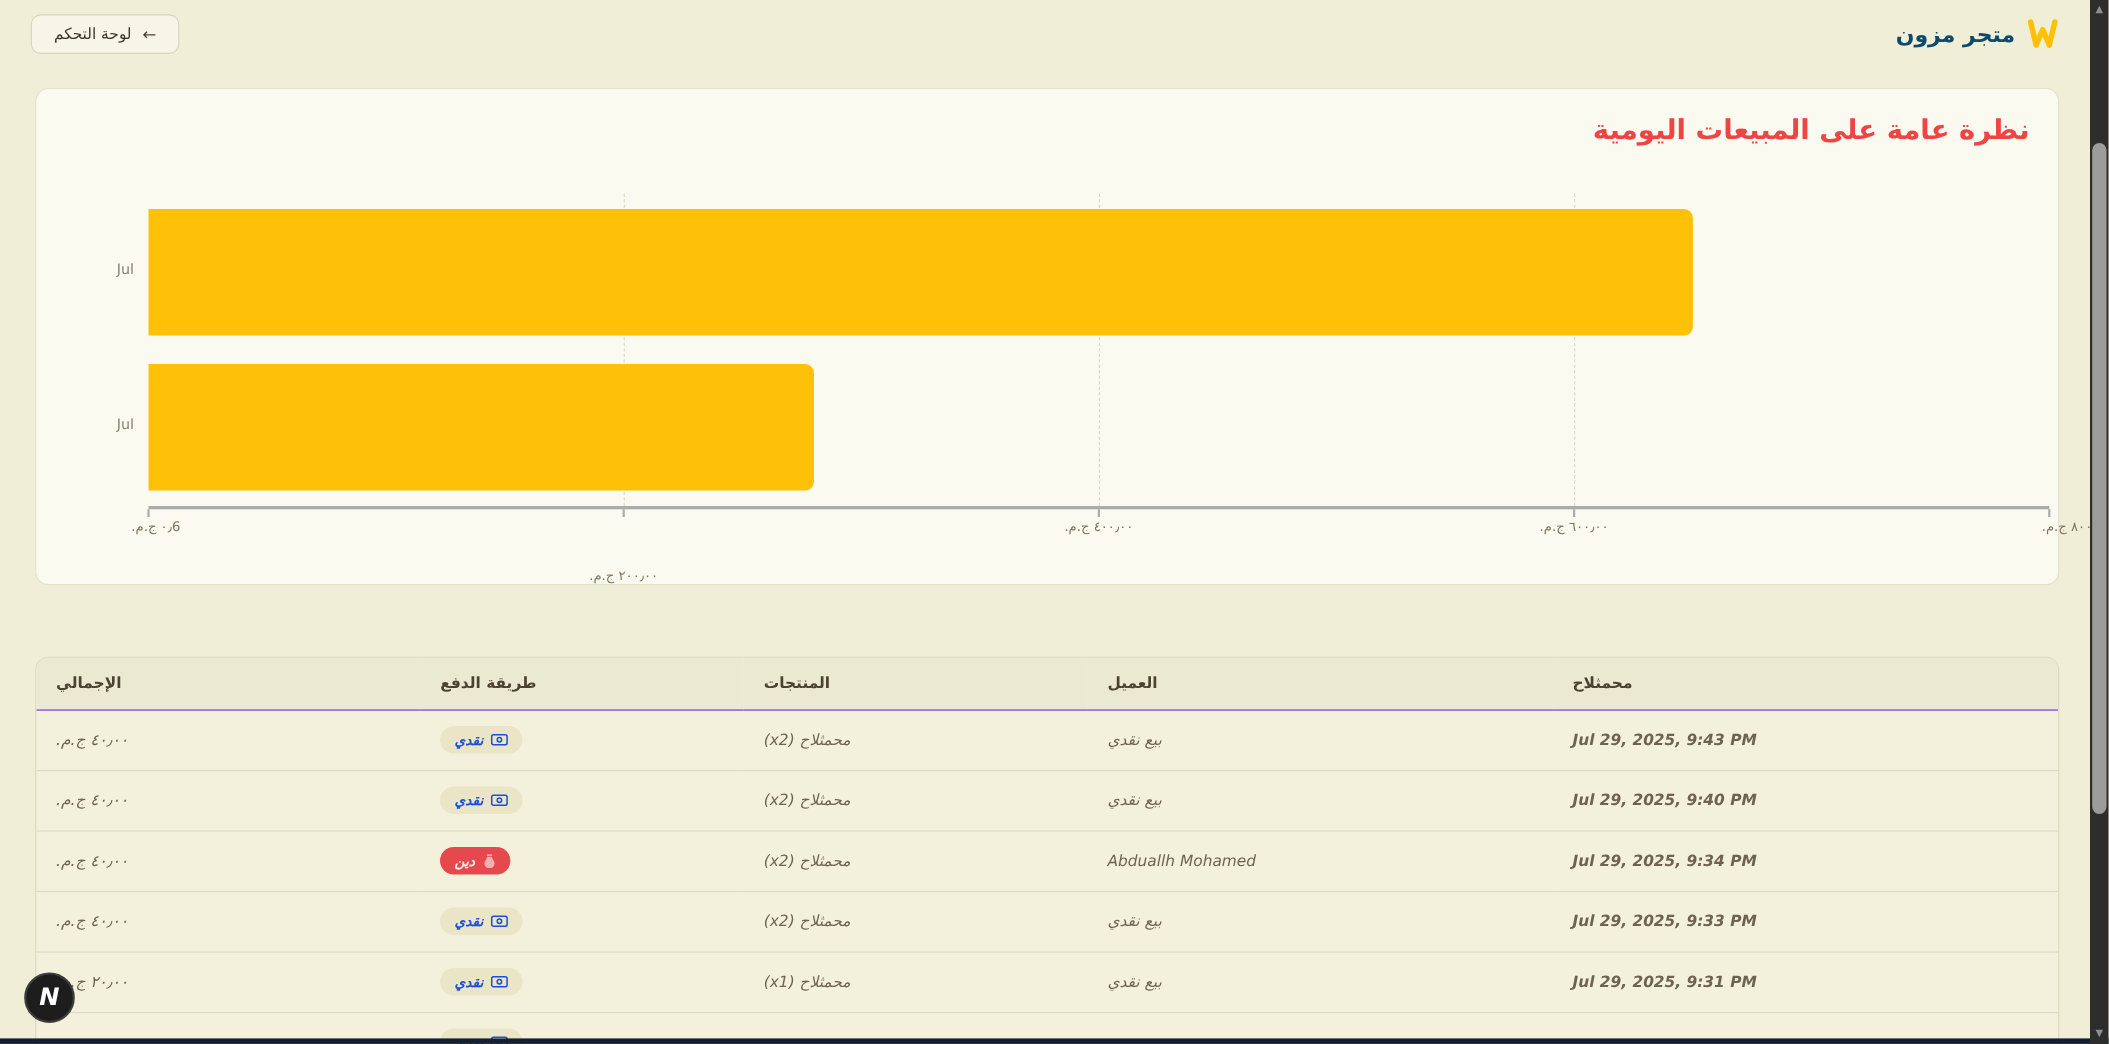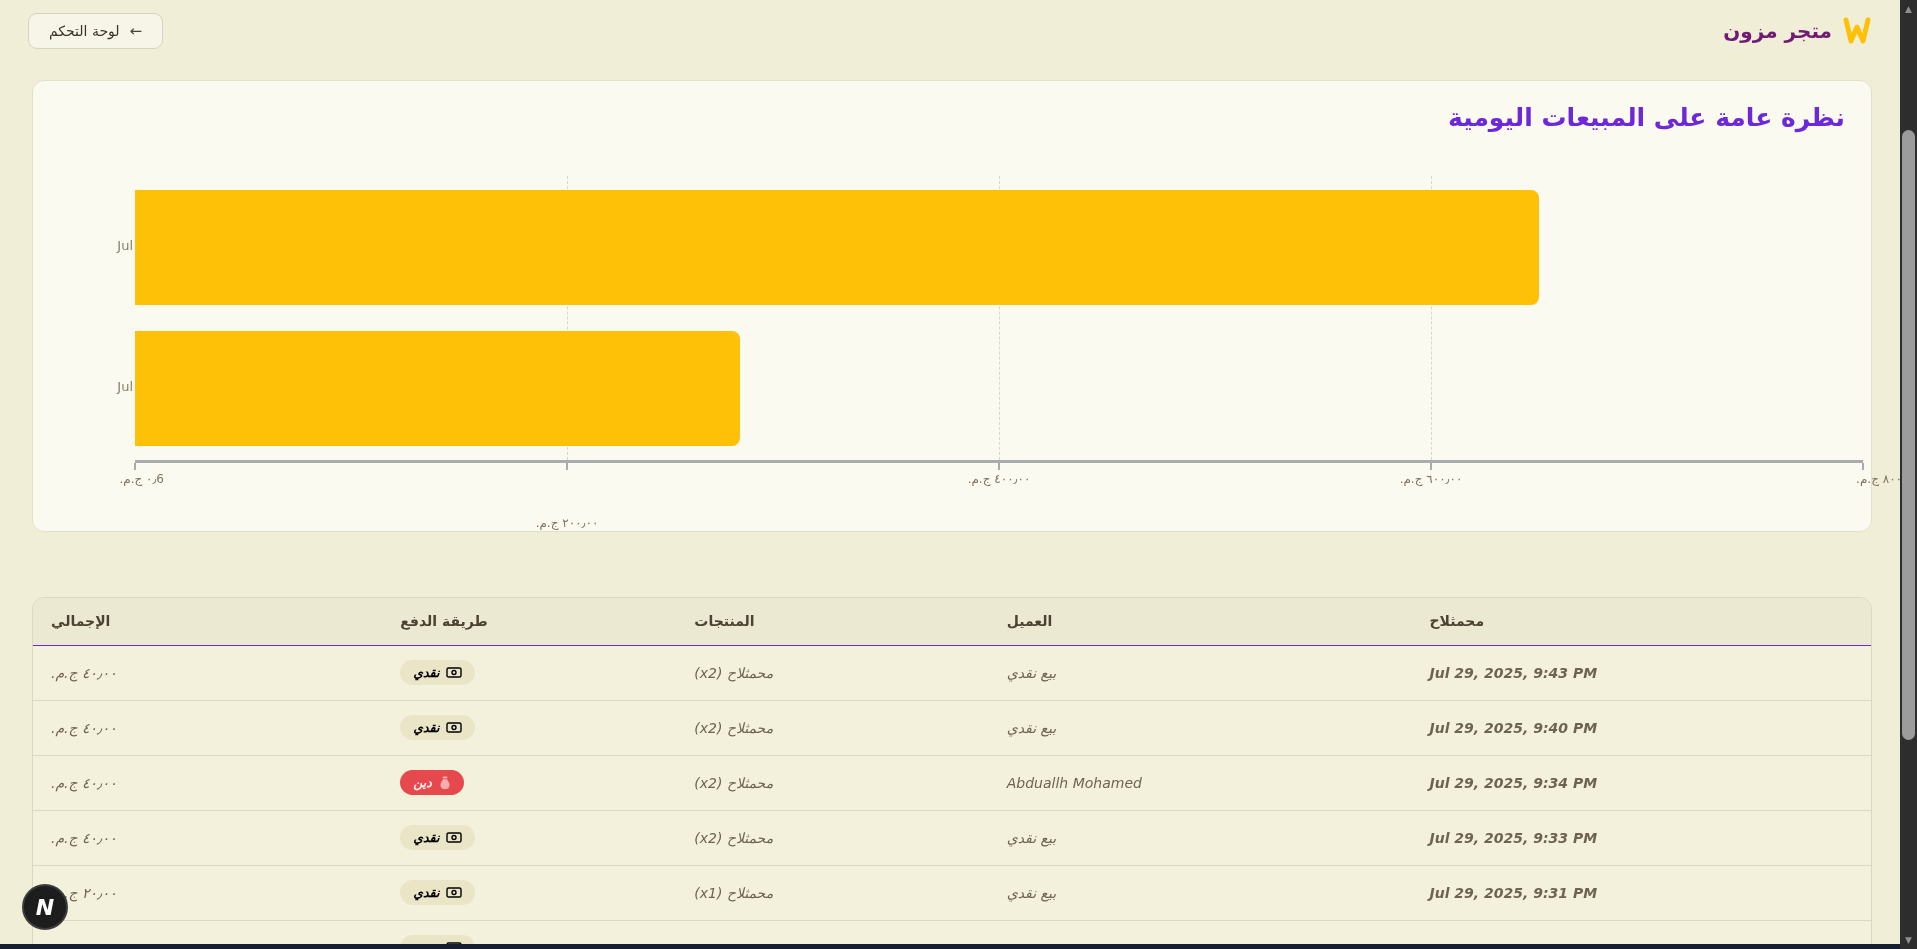--- a/index.html
+++ b/index.html
@@ -12,54 +12,54 @@
     color:#3d3426;
   }
 
   
   .topbar{
     position:absolute; top:0; left:0; right:17px; height:62px;
     display:flex; align-items:center; justify-content:space-between;
     padding:0 28px;
   }
   .brand{ display:flex; align-items:center; gap:10px; }
-  .brand-title{ font-size:20px; font-weight:bold; color:#701a75; }
+  .brand-title{ font-size:20px; font-weight:bold; color:#0c4a6e; }
   .dash-btn{
     display:flex; align-items:center; gap:10px;
     background:#f7f5e8; border:1px solid #d8d4bc; border-radius:9px;
     padding:8px 20px; font-size:14px; color:#3a3326; cursor:pointer;
     font-family:inherit;
   }
   .dash-btn .arrow{ font-size:15px; color:#4a4234; }
 
   
   .chart-card{
     position:absolute; left:32px; top:80px; width:1840px; height:452px;
     background:#fbfaf0; border:1px solid #e4e1ca; border-radius:12px;
   }
   .chart-title{
     position:absolute; top:22px; right:26px;
-    font-size:25px; font-weight:bold; color:#6d28d9;
+    font-size:25px; font-weight:bold; color:#ef4444;
   }
   .plot{
     position:absolute; left:102px; top:95px; width:1728px; height:284px;
     direction:ltr;
   }
   .gridline{
     position:absolute; top:0; bottom:0; width:0;
     border-left:1px dashed #dbd7c0;
   }
   .bar{
     position:absolute; left:0; height:115px;
     background:#FFC107; border-radius:0 8px 8px 0;
   }
   .bar.b1{ top:14px; }
   .bar.b2{ top:155px; }
   .ylab{
-    position:absolute; width:38px; text-align:right; left:62px;
+    position:absolute; width:38px; text-align:center; left:62px;
     font-size:13px; color:#85816f; direction:ltr; overflow:hidden; white-space:nowrap;
   }
   .ylab.y1{ top:157px; }
   .ylab.y2{ top:298px; }
   .xaxis{
     position:absolute; left:102px; top:379px; width:1728px; height:3px;
     background:#a9abad; direction:ltr;
   }
   .xtickmark{
     position:absolute; top:3px; width:2px; height:7px; background:#a9abad;
@@ -100,21 +100,21 @@
   table.sales tr:first-child td{ border-top:none; }
   td.cell-date{ font-weight:bold; font-size:14.5px; color:#25200f; }
   td.cell-products{ color:#75684f; }
   td.cell-total{ text-align:left; color:#55492f; }
 
   .badge{
     display:inline-flex; align-items:center; gap:7px;
     padding:5px 13px; border-radius:999px; font-size:12.5px; font-weight:bold;
     vertical-align:middle;
   }
-  .badge.cash{ background:#ebe5c8; color:#000000; }
+  .badge.cash{ background:#ebe5c8; color:#1d4ed8; }
   .badge.debt{ background:#e5484d; color:#ffecec; }
   .badge .ic{ display:inline-flex; }
 
   
   .bottom-strip{
     position:absolute; left:0; right:0; bottom:0; height:5px;
     background:#161e32; z-index:40;
   }
   .scrollbar{
     position:absolute; top:0; right:0; width:17px; height:949px;

